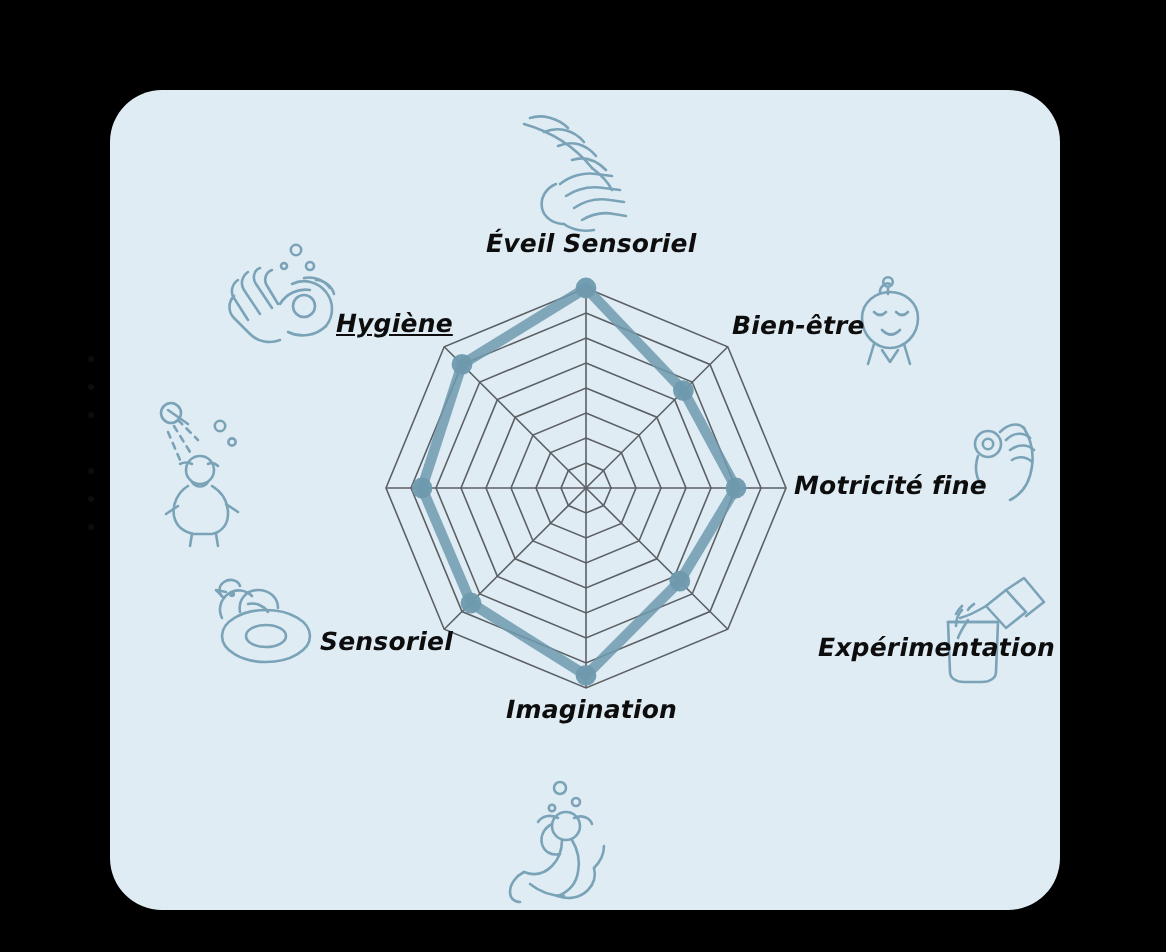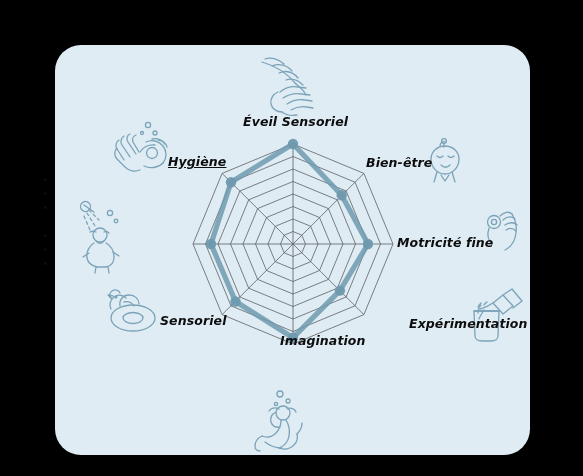--- a/index.html
+++ b/index.html
@@ -171,17 +171,17 @@
       <path d="M163 163 c-5 5 -13 6 -19 3"></path>
       <path d="M140 152 c3 -5 9 -8 15 -7"></path>
       <circle cx="152" cy="153" r="5.5"></circle>
     </g>
   </svg>
 
   <div class="axis-label" style="left:243px;top:114px;">Éveil Sensoriel</div>
   <div class="axis-label" style="left:366px;top:155px;text-align:center;">Bien-être</div>
   <div class="axis-label" style="left:397px;top:235px;">Motricité fine</div>
   <div class="axis-label" style="left:365px;top:316px;margin-left:44px;">Expérimentation</div>
-  <div class="axis-label" style="left:253px;top:333px;margin-left:27px;">Imagination</div>
+  <div class="axis-label" style="left:253px;top:347px;">Imagination</div>
   <div class="axis-label" style="left:160px;top:313px;">Sensoriel</div>
   <div class="axis-label" style="left:168px;top:154px;text-decoration:underline;">Hygiène</div>
 
 </div>
 
 </body></html>

